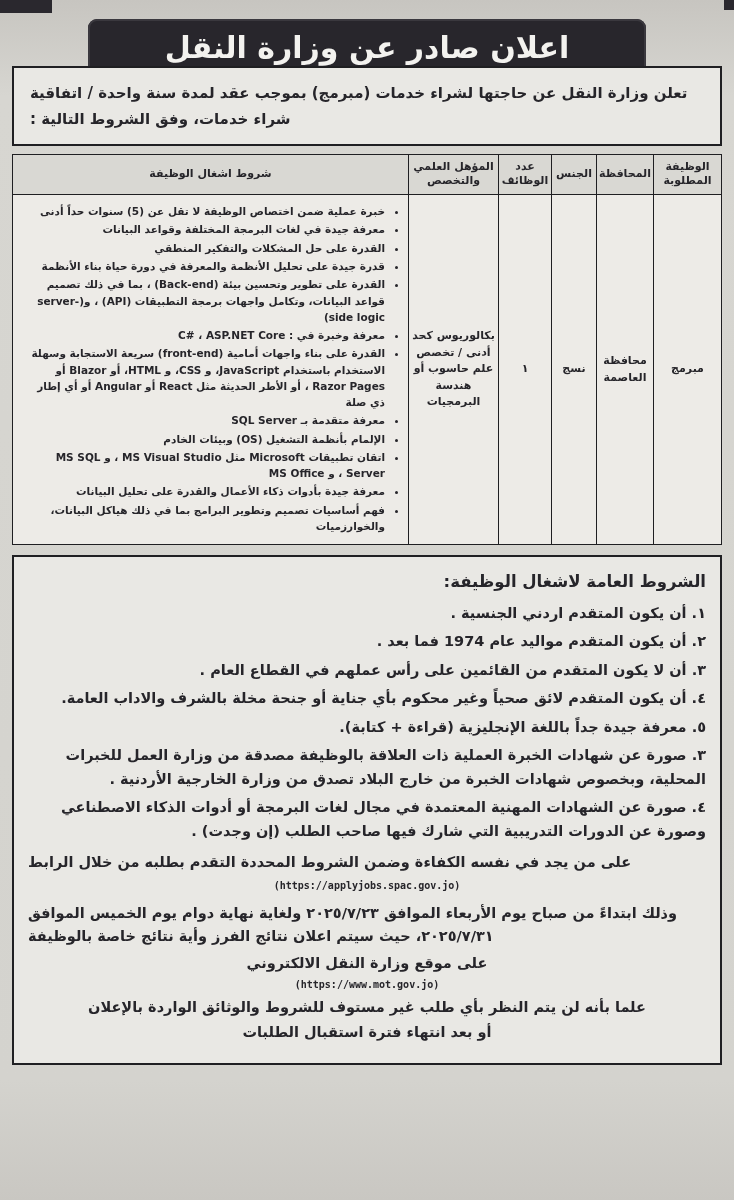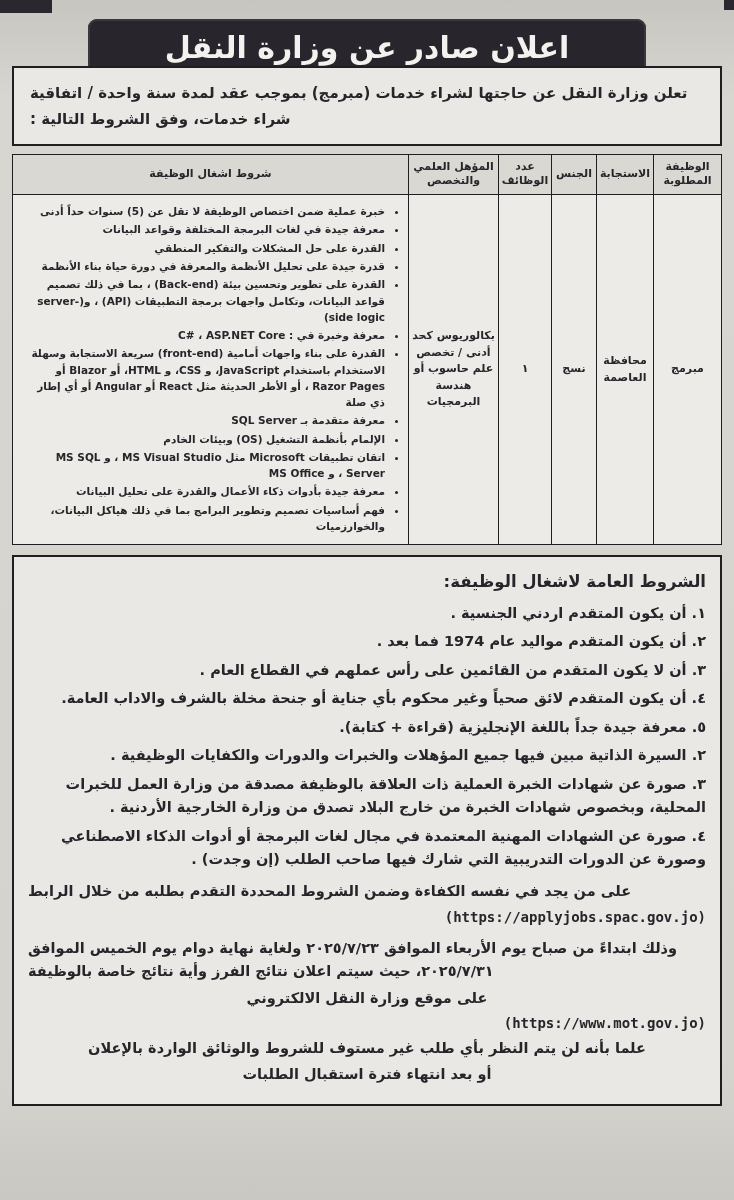--- a/index.html
+++ b/index.html
@@ -86,21 +86,21 @@
     background: #e9e8e4;
     padding: 10px 14px 16px;
     font-size: 14.5px; font-weight: bold;
     line-height: 1.62;
   }
   .section-heading { font-size: 16.5px; margin: 2px 0 6px; }
   .docs-heading { font-size: 15.5px; margin: 10px 0 6px; }
   .item { margin: 0 0 5px; text-align: right; }
   .para { margin: 8px 0 3px; text-align: left; }
   .center { text-align: center; margin: 2px 0; }
-  .link-line { font-family: "DejaVu Sans Mono", "DejaVu Sans", monospace, sans-serif; font-size: 14px; direction: ltr; text-align: right; }
+  .link-line { font-family: "DejaVu Sans Mono", "DejaVu Sans", monospace, sans-serif; font-size: 10px; direction: ltr; }
 </style>
 </head>
 <body>
 
 <div class="page">
 
   <div class="corner-mark corner-left"></div>
   <div class="corner-mark corner-right"></div>
 
   <div class="banner">
@@ -110,21 +110,21 @@
   <div class="content">
 
     <div class="intro-box">
       <span>تعلن وزارة النقل عن حاجتها لشراء خدمات (مبرمج) بموجب عقد لمدة سنة واحدة / اتفاقية شراء خدمات، وفق الشروط التالية :</span>
     </div>
 
     <table class="jobs">
       <thead>
         <tr>
           <th class="col-job">الوظيفة المطلوبة</th>
-          <th class="col-gov">الاستجابة</th>
+          <th class="col-gov">المحافظة</th>
           <th class="col-gender">الجنس</th>
           <th class="col-count">عدد الوظائف</th>
           <th class="col-qual">المؤهل العلمي والتخصص</th>
           <th>شروط اشغال الوظيفة</th>
         </tr>
       </thead>
       <tbody>
         <tr>
           <td class="cell-center">مبرمج</td>
           <td class="cell-center">محافظة العاصمة</td>
@@ -159,21 +159,20 @@
 
       <p class="item">١. أن يكون المتقدم اردني الجنسية .</p>
           <p class="item">٢. أن يكون المتقدم مواليد عام 1974 فما بعد .</p>
           <p class="item">٣. أن لا يكون المتقدم من القائمين على رأس عملهم في القطاع العام .</p>
           <p class="item">٤. أن يكون المتقدم لائق صحياً وغير محكوم بأي جناية أو جنحة مخلة بالشرف والاداب العامة.</p>
           <p class="item">٥. معرفة جيدة جداً باللغة الإنجليزية (قراءة + كتابة).</p>
         </div>
 
       <div>
 
-          <p class="item">٢. السيرة الذاتية مبين فيها جميع المؤهلات والخبرات والدورات والكفايات الوظيفية .</p>
           <p class="item">٣. صورة عن شهادات الخبرة العملية ذات العلاقة بالوظيفة مصدقة من وزارة العمل للخبرات المحلية، وبخصوص شهادات الخبرة من خارج البلاد تصدق من وزارة الخارجية الأردنية .</p>
           <p class="item">٤. صورة عن الشهادات المهنية المعتمدة في مجال لغات البرمجة أو أدوات الذكاء الاصطناعي وصورة عن الدورات التدريبية التي شارك فيها صاحب الطلب (إن وجدت) .</p>
         </div>
 
       <p class="para">على من يجد في نفسه الكفاءة وضمن الشروط المحددة التقدم بطلبه من خلال الرابط</p>
       <p class="center link-line">(https://applyjobs.spac.gov.jo)</p>
       <p class="para">وذلك ابتداءً من صباح يوم الأربعاء الموافق ٢٠٢٥/٧/٢٣ ولغاية نهاية دوام يوم الخميس الموافق ٢٠٢٥/٧/٣١، حيث سيتم اعلان نتائج الفرز وأية نتائج خاصة بالوظيفة</p>
       <p class="center">على موقع وزارة النقل الالكتروني</p>
       <p class="center link-line">(https://www.mot.gov.jo)</p>
       <p class="center">علما بأنه لن يتم النظر بأي طلب غير مستوف للشروط والوثائق الواردة بالإعلان</p>

